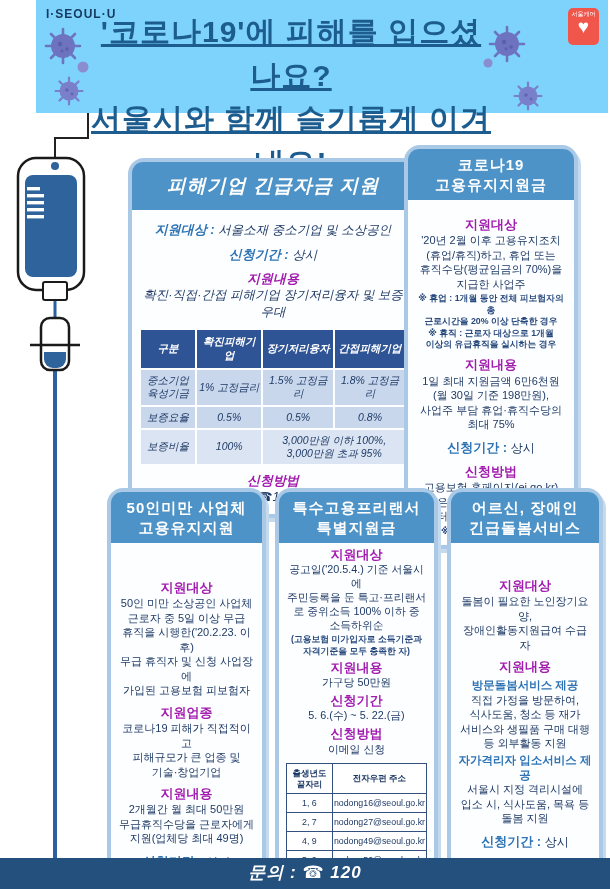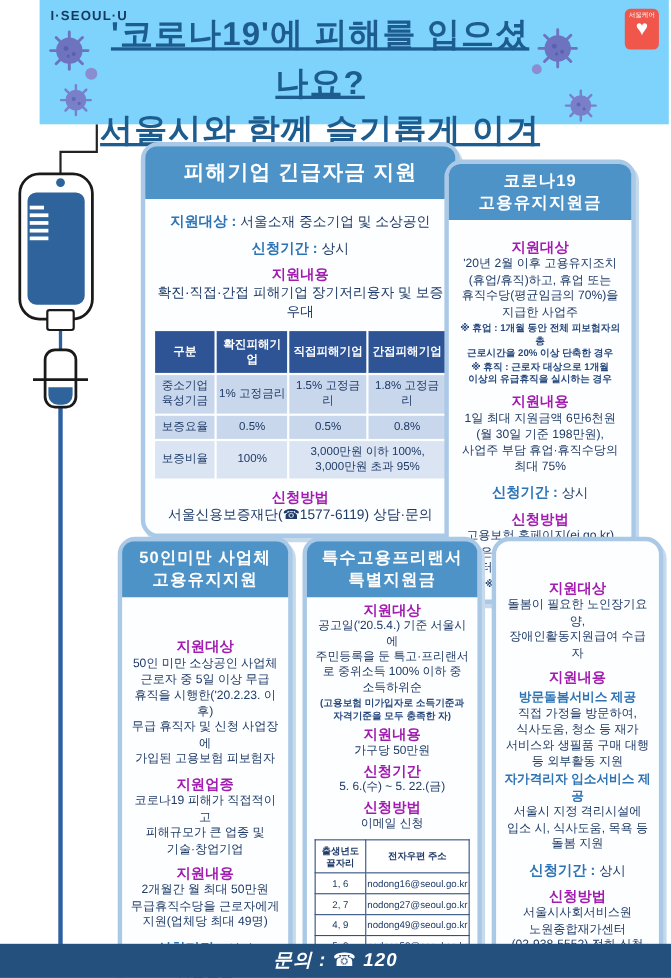--- a/index.html
+++ b/index.html
@@ -25,21 +25,21 @@
   .card-head{background:#4d93c7;color:#ffffff;font-weight:bold;text-align:center;
              border-radius:11px 11px 0 0;white-space:pre-line;letter-spacing:1px;}
   .card-body{text-align:center;color:#1e3a66;padding:4px 7px 8px 7px;}
   .heading{color:#a21caf;font-weight:bold;font-size:13px;margin-top:7px;line-height:1.25;}
   .subheading{color:#2e74b5;font-weight:bold;font-size:11.5px;margin-top:2px;line-height:1.3;}
   .lblrow{font-size:12px;margin-top:7px;}
   .lbl{color:#2e74b5;font-weight:bold;font-size:13px;}
   .para{white-space:pre-line;font-size:11.5px;line-height:1.32;color:#1e3a66;}
   .note{white-space:pre-line;font-size:8.8px;line-height:1.3;color:#27497e;font-weight:bold;margin-top:2px;}
 
-  .card-fund{left:128px;top:129px;width:290px;min-height:330px;}
+  .card-fund{left:128px;top:158px;width:290px;min-height:330px;font-style:italic;}
   .card-fund .card-head{font-size:19px;padding:11px 4px;}
   .card-fund .para{font-size:12.5px;}
   .card-fund .lblrow{font-size:13px;}
 
   .card-emp{left:404px;top:145px;width:174px;min-height:330px;}
   .card-emp .card-head,.card-biz .card-head,.card-free .card-head,.card-care .card-head{
       font-size:15px;padding:6px 2px;line-height:1.3;}
   .card-emp .card-body{padding-top:10px;font-size:11px;}
   .card-emp .para{font-size:11px;}
 
@@ -163,21 +163,21 @@
         <colgroup>
             <col class="c0">
             <col>
             <col>
             <col>
           </colgroup>
         <thead>
           <tr>
             <th>구분</th>
             <th>확진피해기업</th>
-            <th>직접피해기업</th>
+            <th>장기저리융자</th>
             <th>간접피해기업</th>
           </tr>
         </thead>
         <tbody>
           <tr class="odd">
             <td>중소기업
 육성기금</td>
             <td>1% 고정금리</td>
             <td>1.5% 고정금리</td>
             <td>1.8% 고정금리</td>
@@ -303,20 +303,22 @@
           <tr>
             <td>5, 0</td>
             <td>nodong50@seoul.go.kr</td>
           </tr>
         </tbody>
       </table>
     </div>
   </div>
 
   <div class="card card-care">
+    <div class="card-head">어르신, 장애인
+긴급돌봄서비스</div>
     <div class="card-body">
       <div class="heading">지원대상</div>
       <div class="para">돌봄이 필요한 노인장기요양,
 장애인활동지원급여 수급자</div>
       <div class="heading">지원내용</div>
       <div class="subheading">방문돌봄서비스 제공</div>
       <div class="para">직접 가정을 방문하여,
 식사도움, 청소 등 재가
 서비스와 생필품 구매 대행
 등 외부활동 지원</div>

